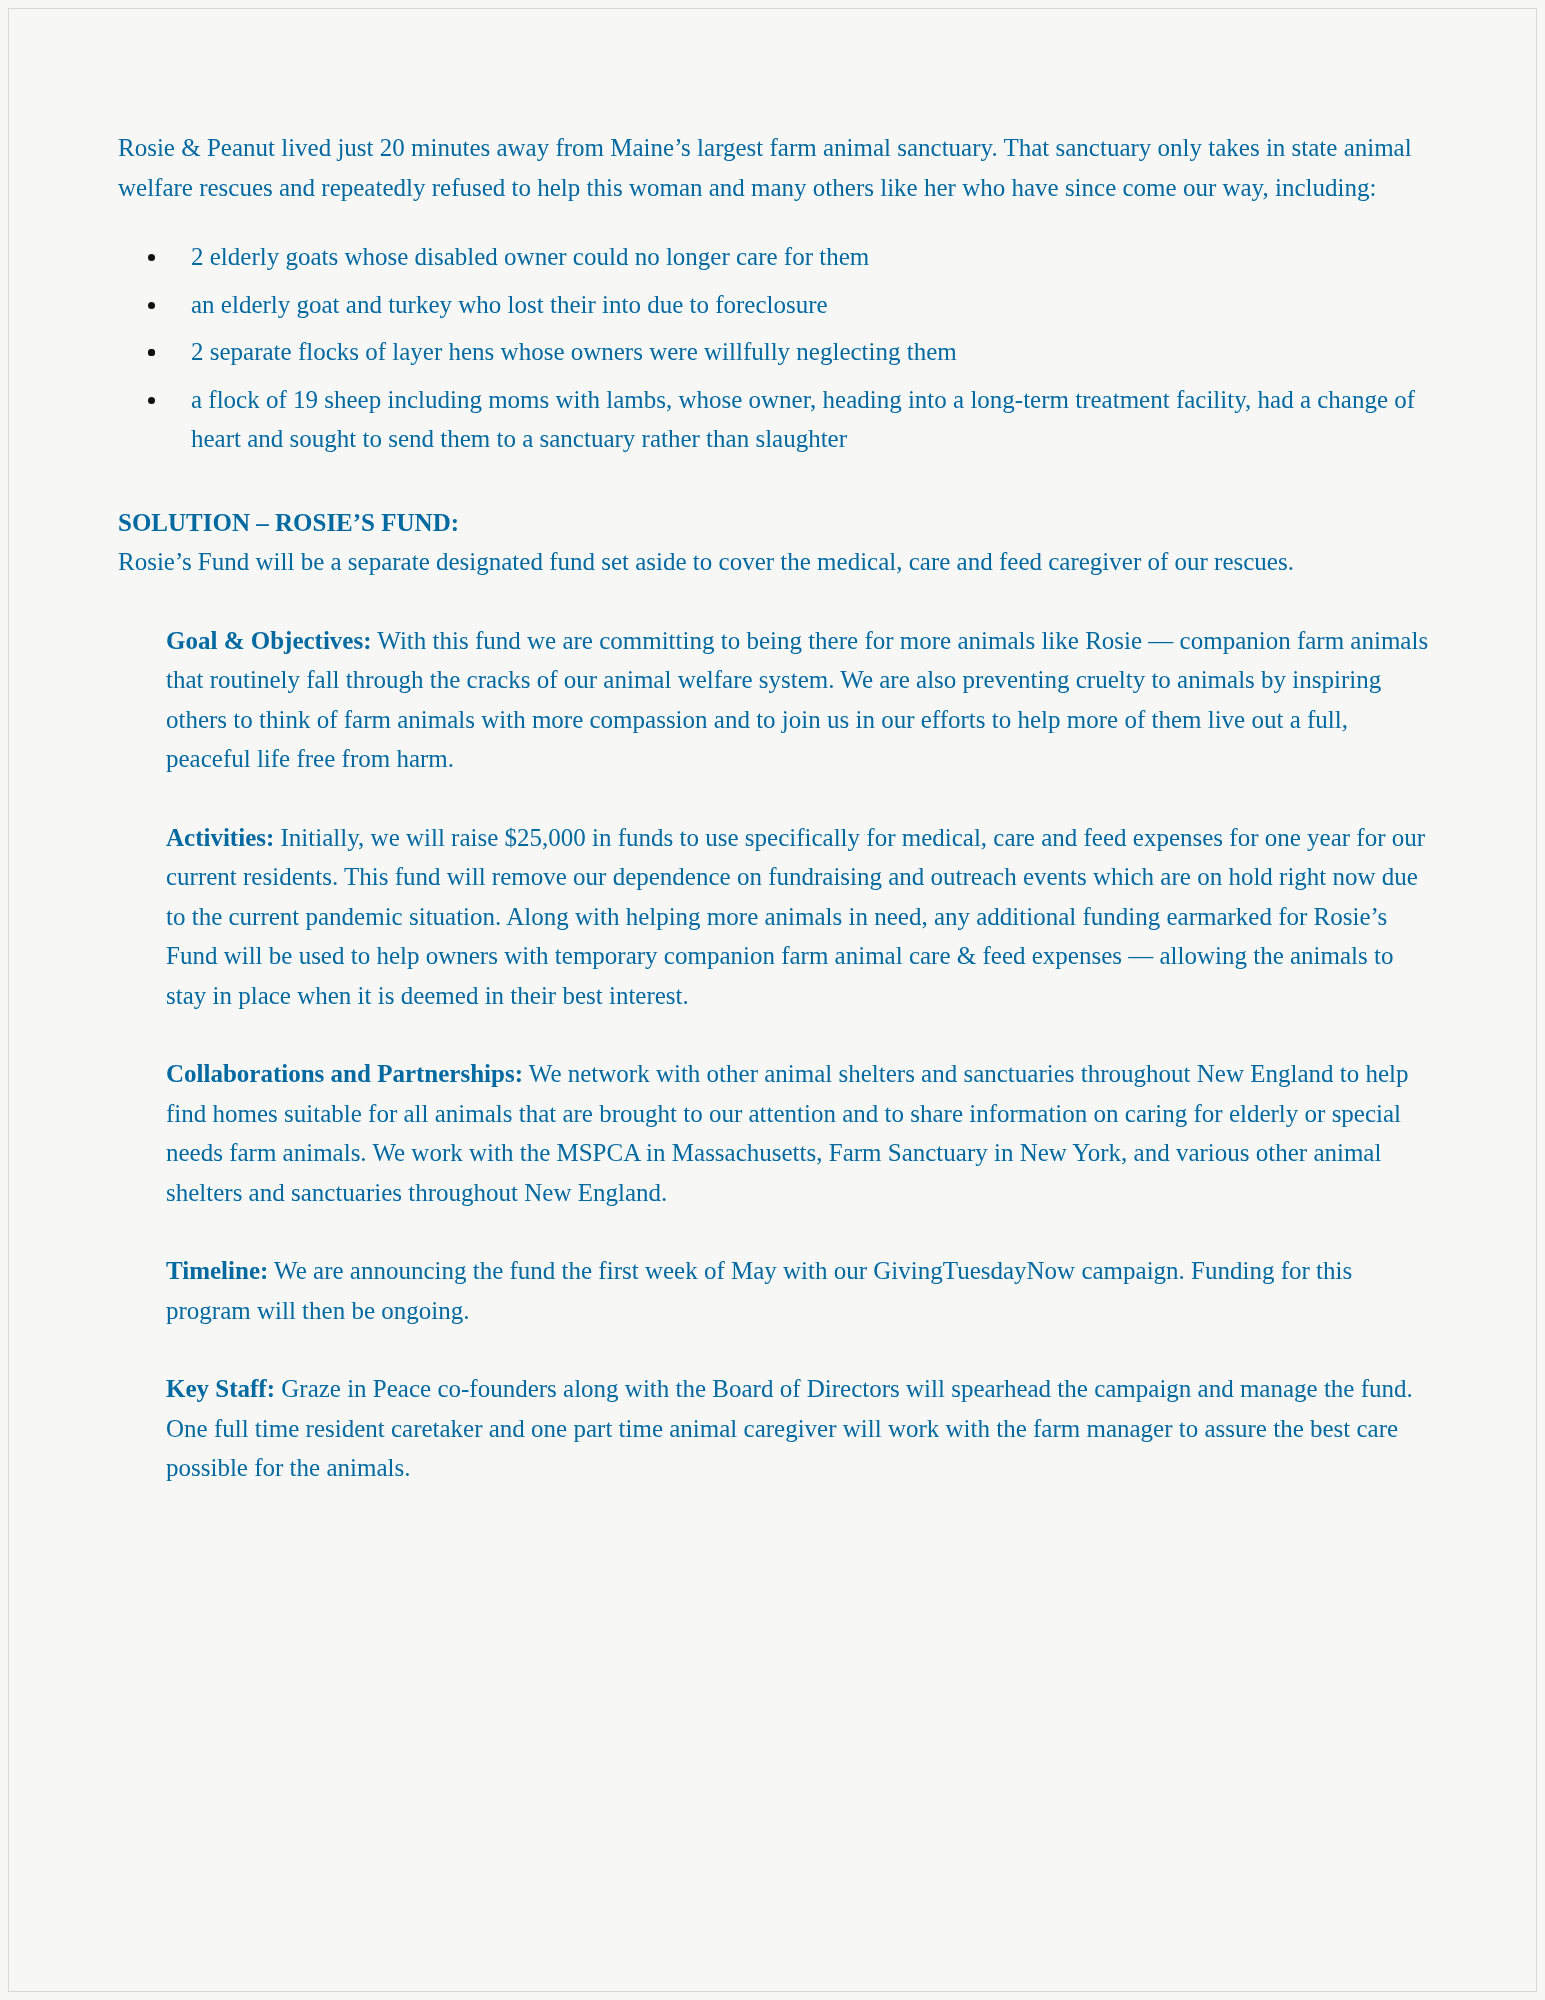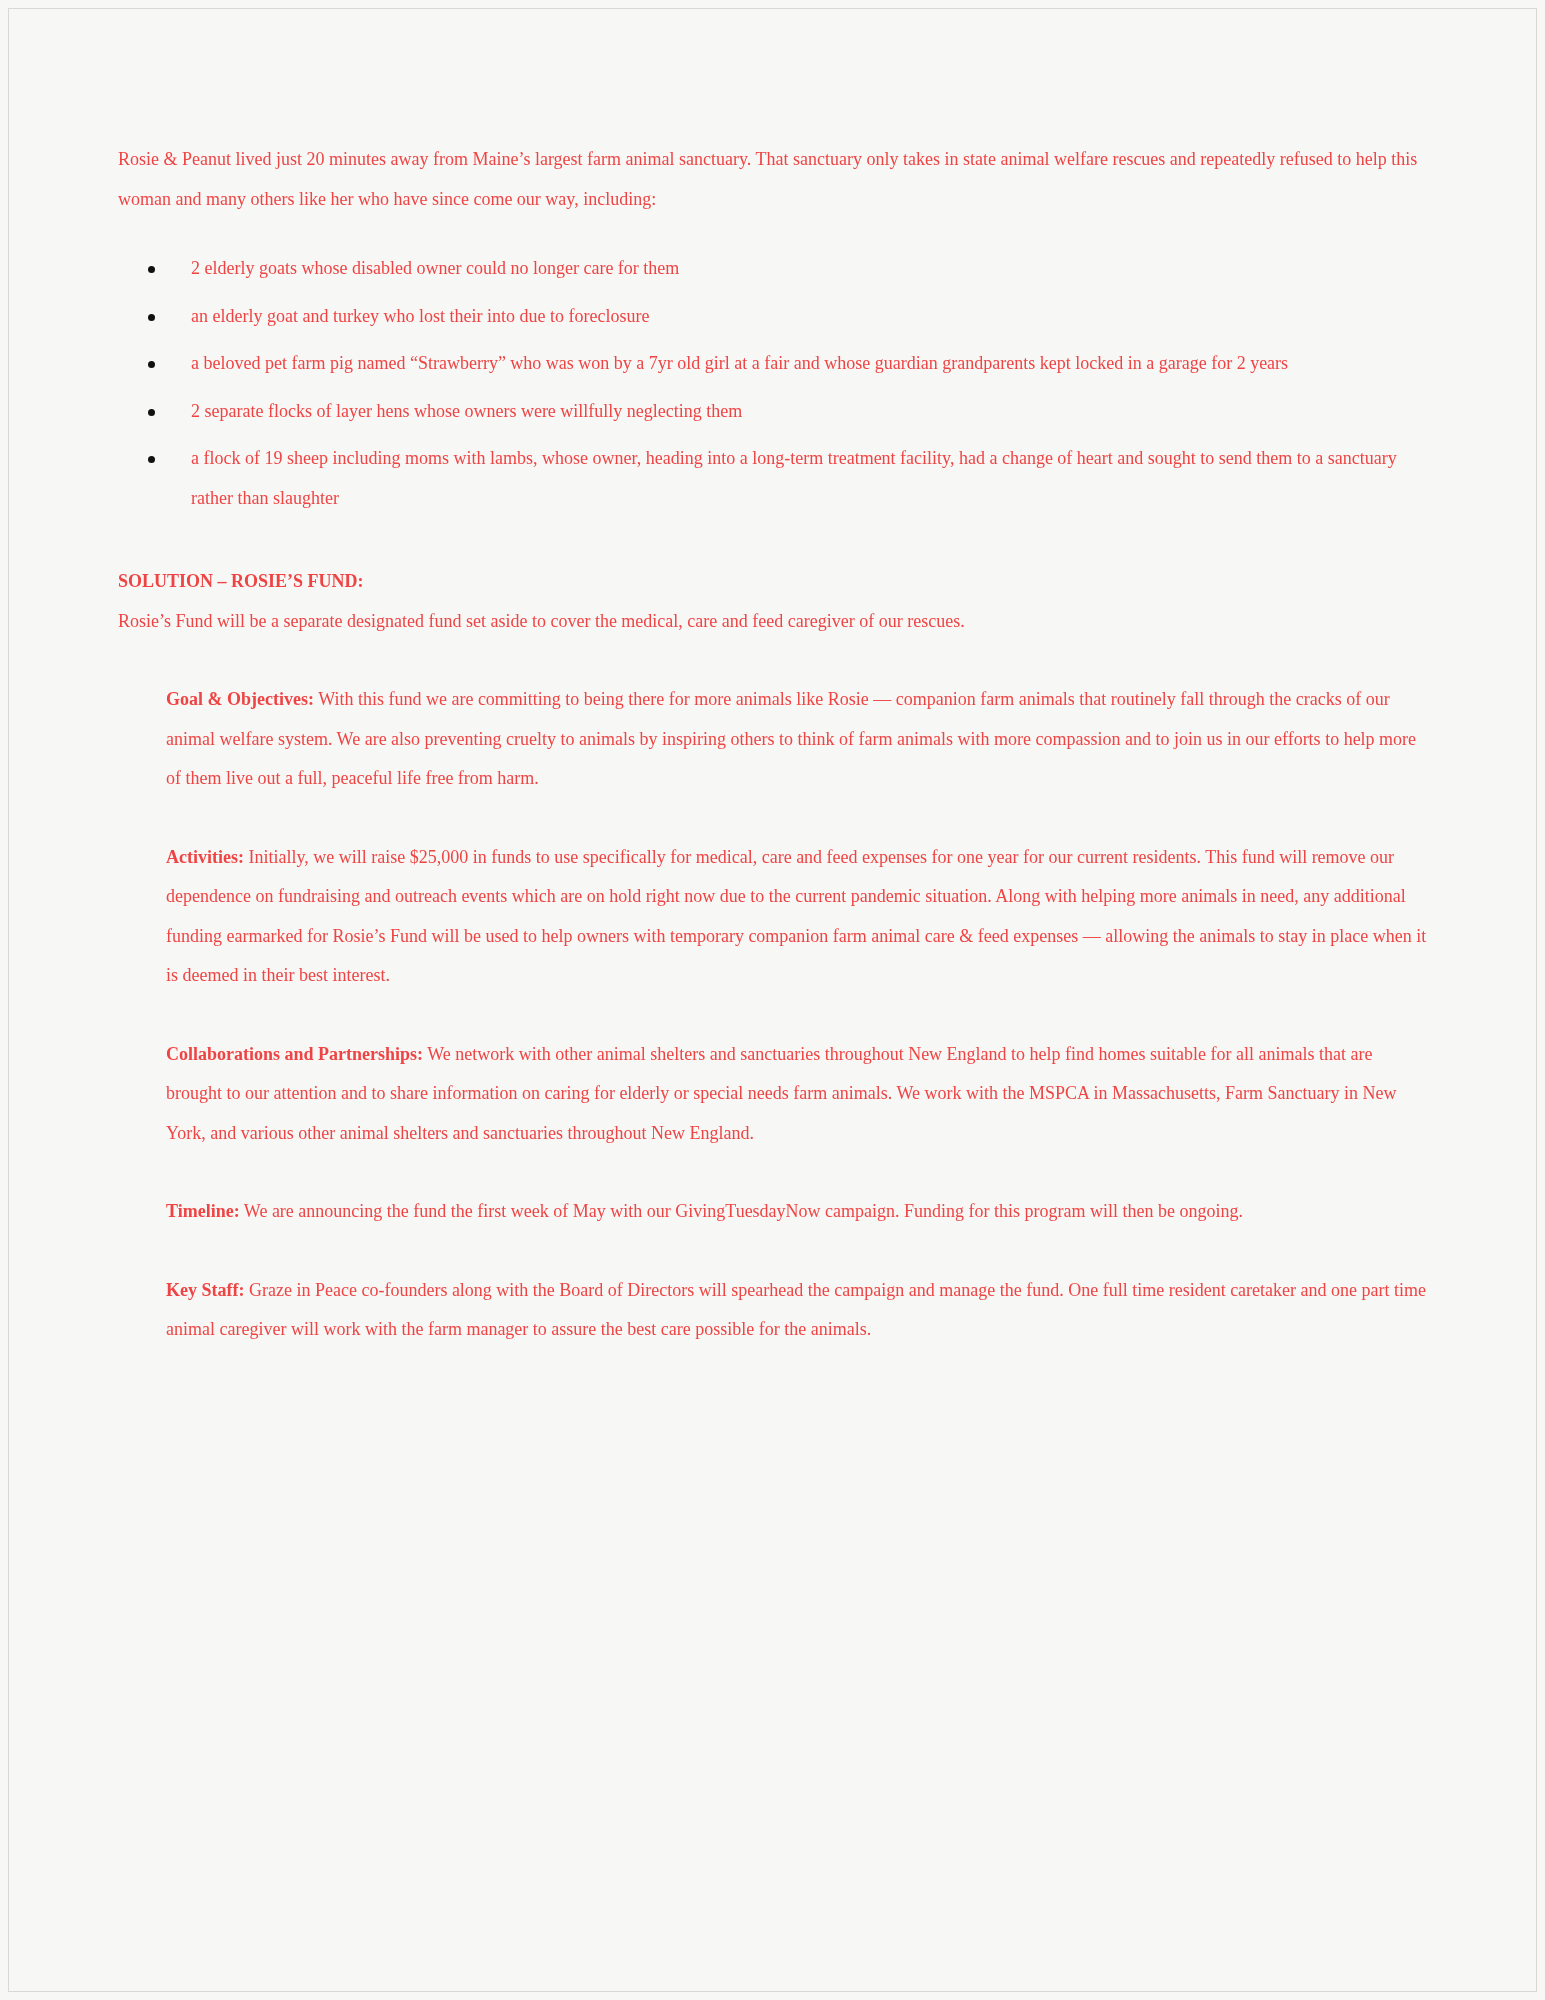--- a/index.html
+++ b/index.html
@@ -24,24 +24,24 @@
     left: 8px;
     top: 8px;
     right: 8px;
     bottom: 8px;
     border: 1px solid #d8d8d4;
     pointer-events: none;
   }
   .content {
     position: absolute;
     left: 118px;
-    top: 140px;
+    top: 128px;
     width: 1312px;
-    color: #ef4444;
-    font-size: 18px;
+    color: #0369a1;
+    font-size: 25px;
     line-height: 39.5px;
     text-rendering: optimizeLegibility;
   }
   p {
     margin: 0;
   }
   .para {
     margin-bottom: 0;
     text-align: left;
   }
@@ -92,21 +92,20 @@
       <li>
         <span class="bullet-dot"></span>
         <span>2 elderly goats whose disabled owner could no longer care for them</span>
       </li>
       <li>
         <span class="bullet-dot"></span>
         <span>an elderly goat and turkey who lost their into due to foreclosure</span>
       </li>
       <li>
         <span class="bullet-dot"></span>
-        <span>a beloved pet farm pig named “Strawberry” who was won by a 7yr old girl at a fair and whose guardian grandparents kept locked in a garage for 2 years</span>
       </li>
       <li>
         <span class="bullet-dot"></span>
         <span>2 separate flocks of layer hens whose owners were willfully neglecting them</span>
       </li>
       <li>
         <span class="bullet-dot"></span>
         <span>a flock of 19 sheep including moms with lambs, whose owner, heading into a long-term treatment facility, had a change of heart and sought to send them to a sanctuary rather than slaughter</span>
       </li>
     </ul>

